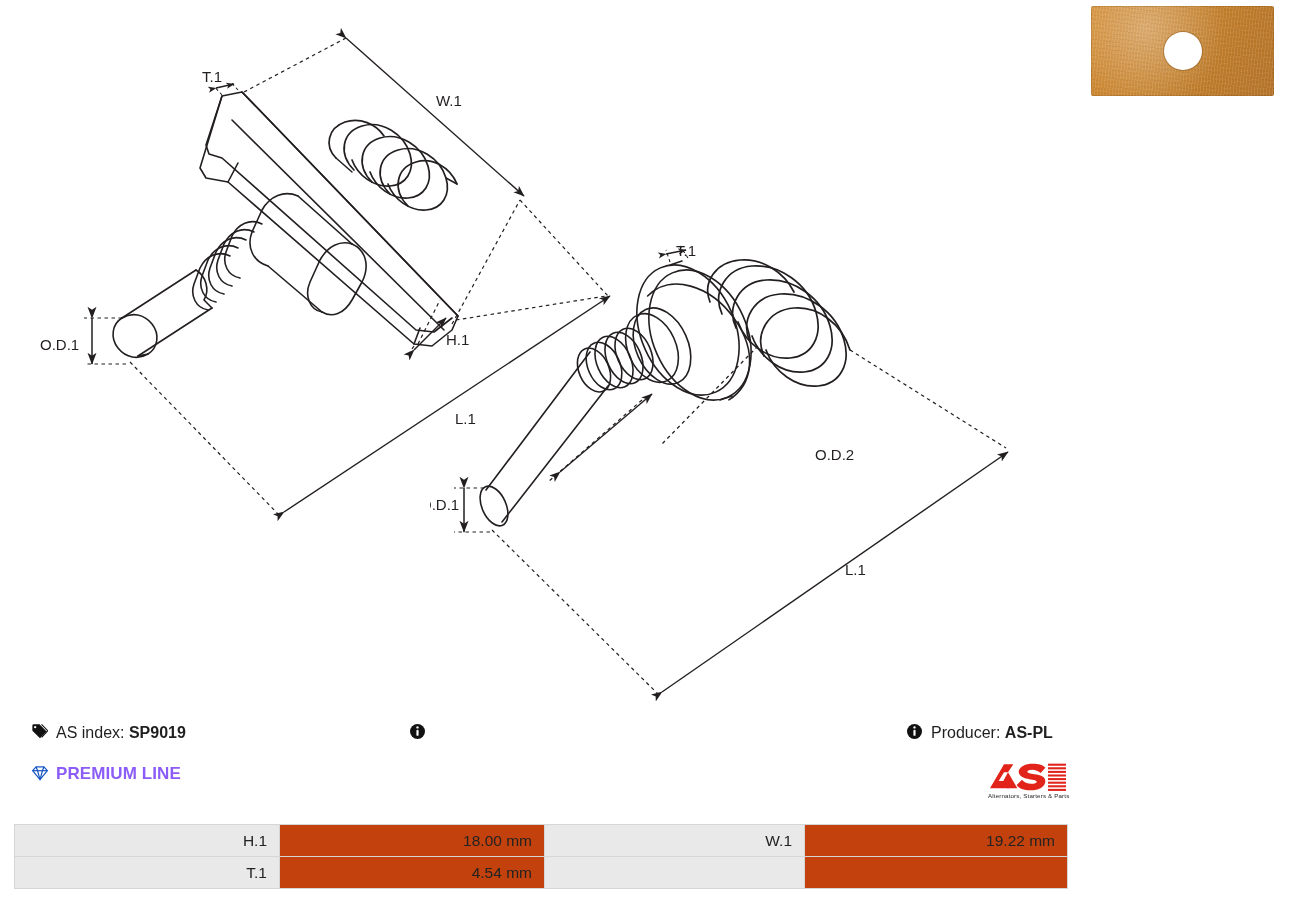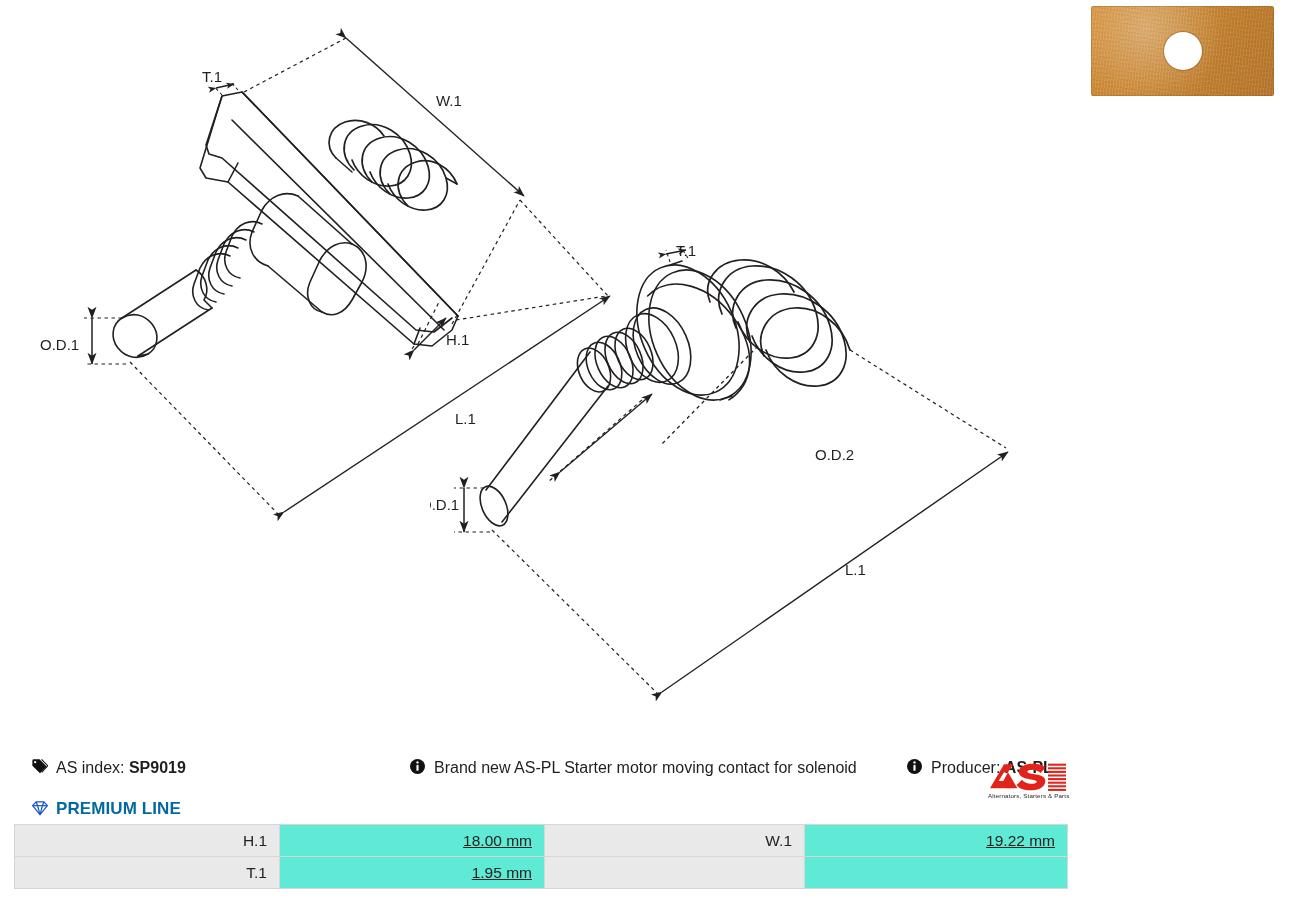--- a/index.html
+++ b/index.html
@@ -44,39 +44,39 @@
   .draw{position:absolute;}
   #drawing-left{left:0px;  top:0px;  width:660px; height:720px;}
   #drawing-right{left:430px; top:210px; width:640px; height:510px;}
   .draw svg{display:block;width:100%;height:100%;}
   .draw text{
     font-family:"Liberation Sans", sans-serif;
     font-size:15px; fill:#231f20;
   }
 
   
-  #info{position:absolute; left:0; top:757px; width:1300px; height:92px;}
+  #info{position:absolute; left:0; top:722px; width:1300px; height:92px;}
   .info-col{position:absolute; top:0;}
   #col-left{left:30px;}
   #col-mid{left:408px;}
   #col-right{left:905px;}
   .info-row{
     display:flex; align-items:flex-start; white-space:nowrap;
     font-size:16px; line-height:20px; color:#1f1f1f;
     height:41px;
   }
   .info-row .txt{padding-top:1px;}
   .ico{
     flex:0 0 auto; width:19px; height:19px; margin-right:7px;
     display:inline-flex; align-items:center; justify-content:center;
   }
   .ico svg{display:block;}
   b{font-weight:bold;}
   .premium{
-    color:#0369a1; font-weight:bold; font-size:17px; letter-spacing:.1px;
+    color:#8b5cf6; font-weight:bold; font-size:17px; letter-spacing:.1px;
   }
   .premium .ico svg{stroke:#1a57c4;}
 
   
   #aspl-logo{
     position:absolute; left:988px; top:760px; width:80px; height:46px;
   }
   #aspl-logo .mark{position:relative;height:34px;}
   #aspl-logo svg{display:block;}
   #aspl-logo .tagline{
@@ -91,21 +91,21 @@
     table-layout:fixed;
   }
   #spec-table td{
     height:31px; padding:0 12px;
     border:1px solid #d6d6d6;
     font-size:15.5px; color:#232323;
     text-align:right; vertical-align:middle;
     white-space:nowrap;
   }
   #spec-table td.lbl{background:#e9e9e9;}
-  #spec-table td.val{background:#5eead4;text-decoration:underline;}
+  #spec-table td.val{background:#c2410c;}
   .c1{width:265px;} .c2{width:265px;} .c3{width:260px;} .c4{width:263px;}
 </style>
 </head>
 <body>
 
 <div class="stage">
 
   <div id="thumb">
     <div class="plate"></div>
     <div class="grain"></div>
@@ -315,21 +315,20 @@
     <div class="info-col" id="col-mid">
 
       <div class="info-row">
         <span class="ico">
           <svg width="15" height="15" viewBox="0 0 16 16">
             <circle cx="8" cy="8" r="8" fill="#111"></circle>
             <circle cx="8" cy="3.6" r="1.25" fill="#fff"></circle>
             <rect x="6.85" y="6.2" width="2.3" height="6.4" rx="1" fill="#fff"></rect>
           </svg>
         </span>
-        <span class="txt">Brand new AS-PL Starter motor moving contact for solenoid</span>
       </div>
 
 
     </div>
 
     <div class="info-col" id="col-right">
       <div class="info-row">
         <span class="ico">
           <svg width="15" height="15" viewBox="0 0 16 16">
             <circle cx="8" cy="8" r="8" fill="#111"></circle>
@@ -378,20 +377,20 @@
     </colgroup>
     <tbody>
       <tr>
         <td class="lbl">H.1</td>
         <td class="val">18.00 mm</td>
         <td class="lbl">W.1</td>
         <td class="val">19.22 mm</td>
       </tr>
       <tr>
         <td class="lbl">T.1</td>
-        <td class="val">1.95 mm</td>
+        <td class="val">4.54 mm</td>
         <td class="lbl"></td>
         <td class="val"></td>
       </tr>
     </tbody>
   </table>
 
 </div>
 
 </body></html>

